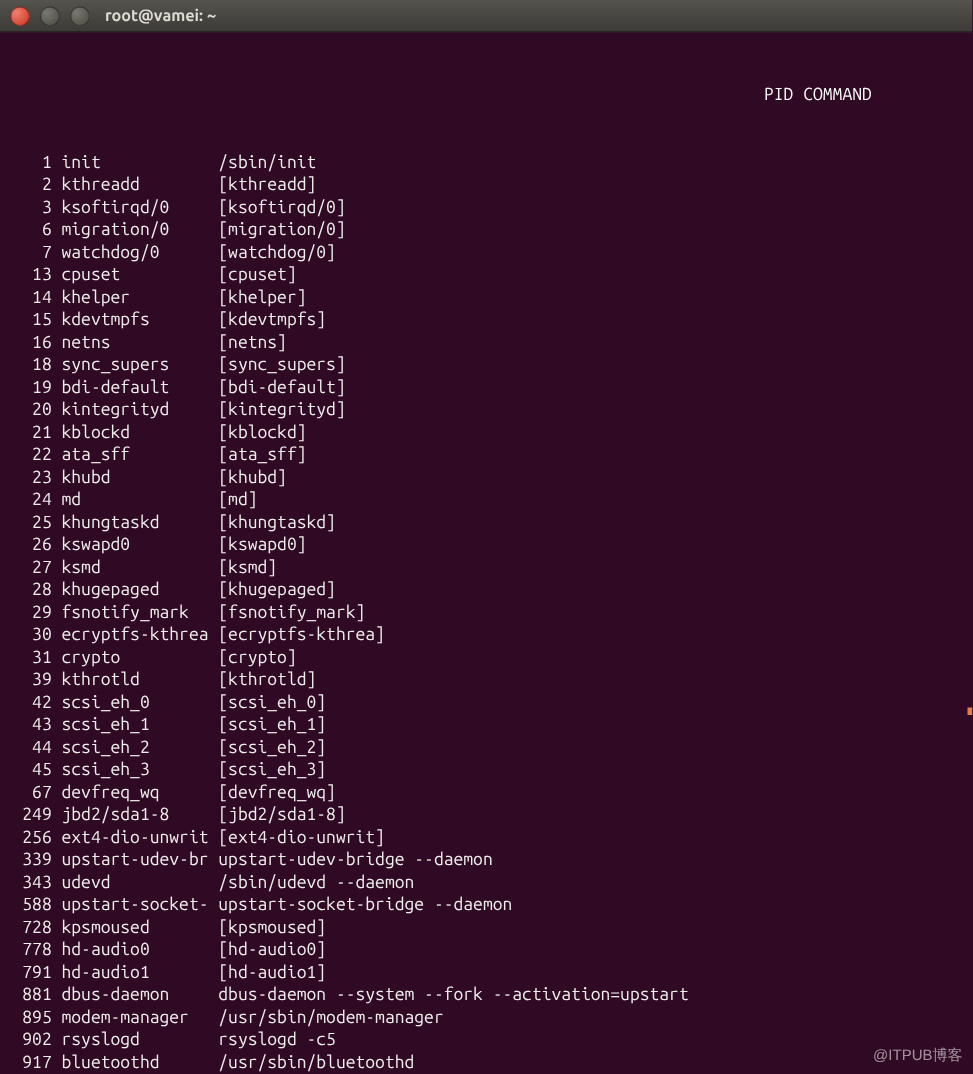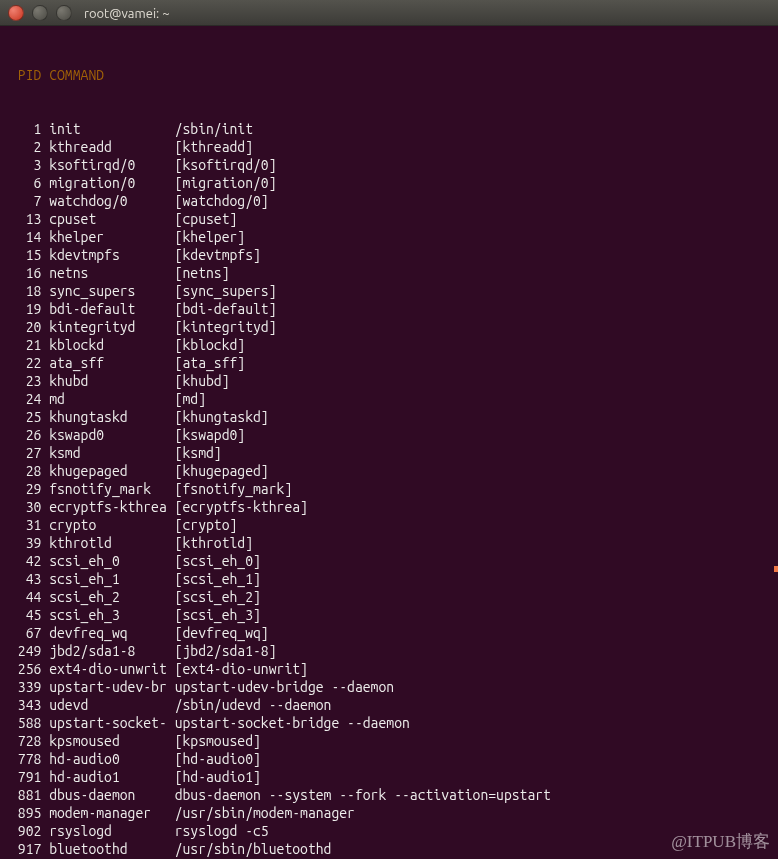--- a/index.html
+++ b/index.html
@@ -25,45 +25,45 @@
   .win-btn {
     width: 16px; height: 16px;
     border-radius: 50%;
     display: inline-block;
     border: 1px solid rgba(0,0,0,0.4);
   }
   .win-close { background: radial-gradient(circle at 30% 30%, #f08070, #c8341f); }
   .win-min, .win-max { background: radial-gradient(circle at 30% 30%, #7a7870, #4a4943); }
   .title-text {
     color: #dfdbd2;
-    font-weight: normal;
+    font-weight: bold;
     font-size: 13px;
     font-family: Ubuntu, sans-serif;
     margin-left: 4px;
   }
   .terminal {
     padding: 4px 10px;
     line-height: 18px;
     white-space: pre;
     height: calc(100% - 26px);
     overflow: hidden;
     position: relative;
   }
   .row { display: flex; }
   .c-pid { width: 5ch; text-align: right; padding-right: 1ch; }
   .c-cmd { width: 16ch; }
   .c-full { flex: 1; }
-  .hdr { color: #a16207; }
+  .hdr { color: #ffffff; justify-content: flex-end; }
   .watermark {
     position: absolute;
     right: 8px;
     bottom: 6px;
     color: rgba(255,255,255,0.55);
-    font-size: 17px;
-    font-family: Liberation Serif, serif;
+    font-size: 12px;
+    font-family: Liberation Sans, sans-serif;
     margin-top: 35px;
   }
   .scroll-hint {
     position: absolute;
     right: 0;
     top: 540px;
     width: 4px;
     height: 6px;
     background: #ef7847;
   }

